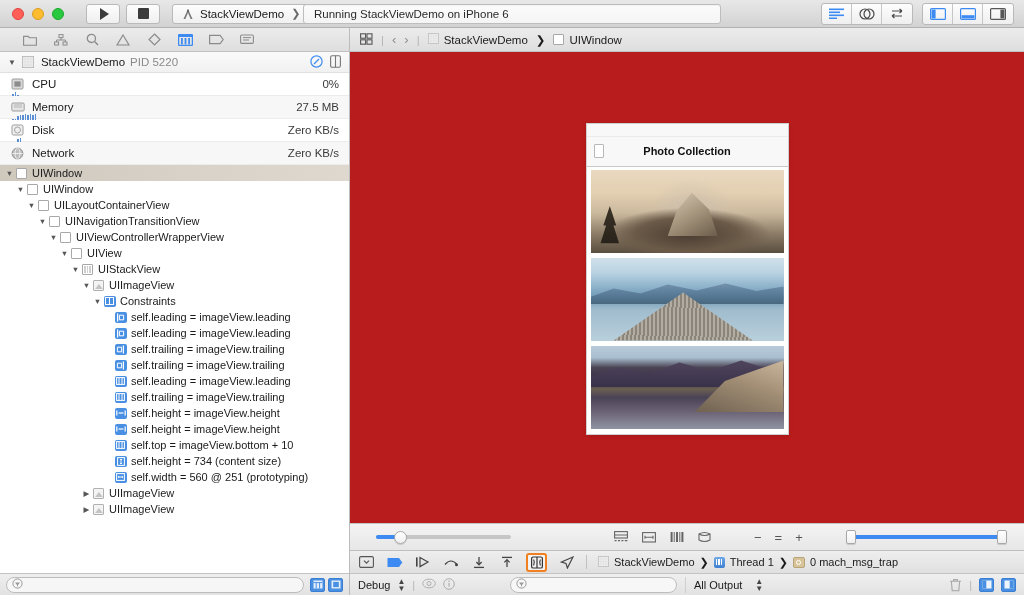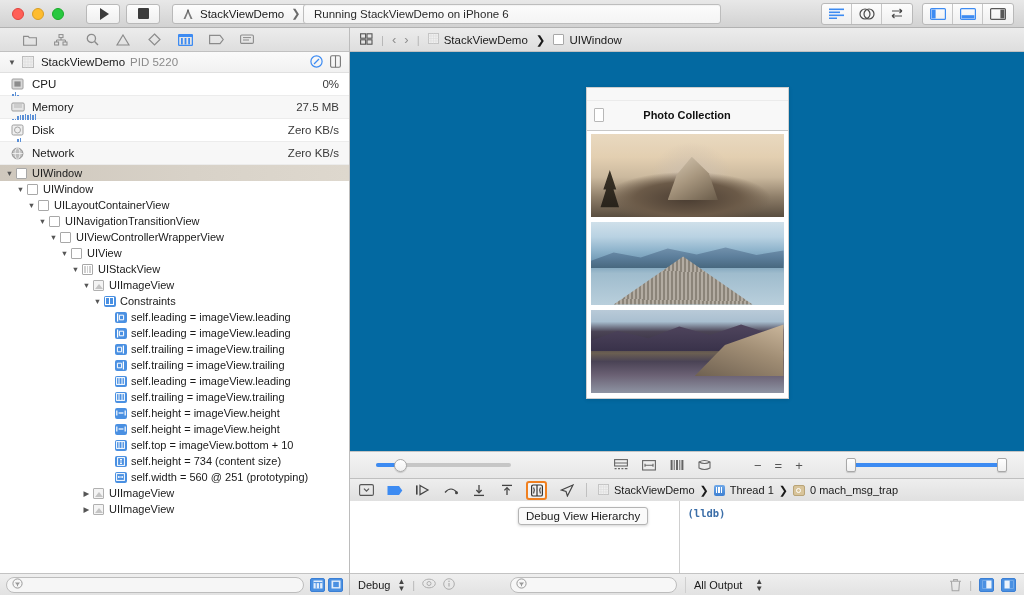--- a/index.html
+++ b/index.html
@@ -132,21 +132,21 @@
   
   .editor { flex: 1; display: flex; flex-direction: column; min-width: 0; min-height: 0; }
   .jumpbar {
     height: 24px; flex: 0 0 24px; background: linear-gradient(to bottom,#ececec,#dedede);
     border-bottom: 1px solid #c0c0c0; display: flex; align-items: center; gap: 8px; padding: 0 10px;
     font-size: 11.5px;
   }
   .jb-sep { color: #b5b5b5; }
   .jb-arrow { color: #8d8d8d; font-size: 13px; }
   .crumb { display: flex; align-items: center; gap: 5px; }
-  .canvas { flex: 1; background: #0369a1; position: relative; display: flex; align-items: center; justify-content: center; min-height: 0; }
+  .canvas { flex: 1; background: #b91c1c; position: relative; display: flex; align-items: center; justify-content: center; min-height: 0; }
 
   .device {
     width: 203px; background: #fff; border: 1px solid #cfcfcf;
     box-shadow: 0 1px 4px rgba(0,0,0,0.12);
     display: flex; flex-direction: column; margin-top: -18px;
   }
   .dev-statusbar { height: 13px; background: #f8f8f8; border-bottom: 1px solid #ebebeb; }
   .navbar {
     height: 30px; background: #f8f8f8; border-bottom: 1px solid #c8c8c8;
     display: flex; align-items: center; justify-content: center; position: relative;
@@ -894,28 +894,20 @@
             </span>
           <span>Thread 1</span>
           <span class="sep-chev">❯</span>
           <span class="fr-ic">
               <span></span>
             </span>
           <span>0 mach_msg_trap</span>
         </span>
       </div>
 
-      <div class="debugpanes">
-        <div class="varpane">
-          <div class="tooltip" style="left:168px; top:6px;">Debug View Hierarchy</div>
-        </div>
-        <div class="conpane">
-          <span class="lldb">(lldb)</span>
-        </div>
-      </div>
 
       <div class="bottombar">
         <div class="bb-left">
           <span>Debug</span>
           <span class="stepper">
               <span>▲</span>
               <span>▼</span>
             </span>
           <span class="jb-sep">|</span>
           <span class="dim">

